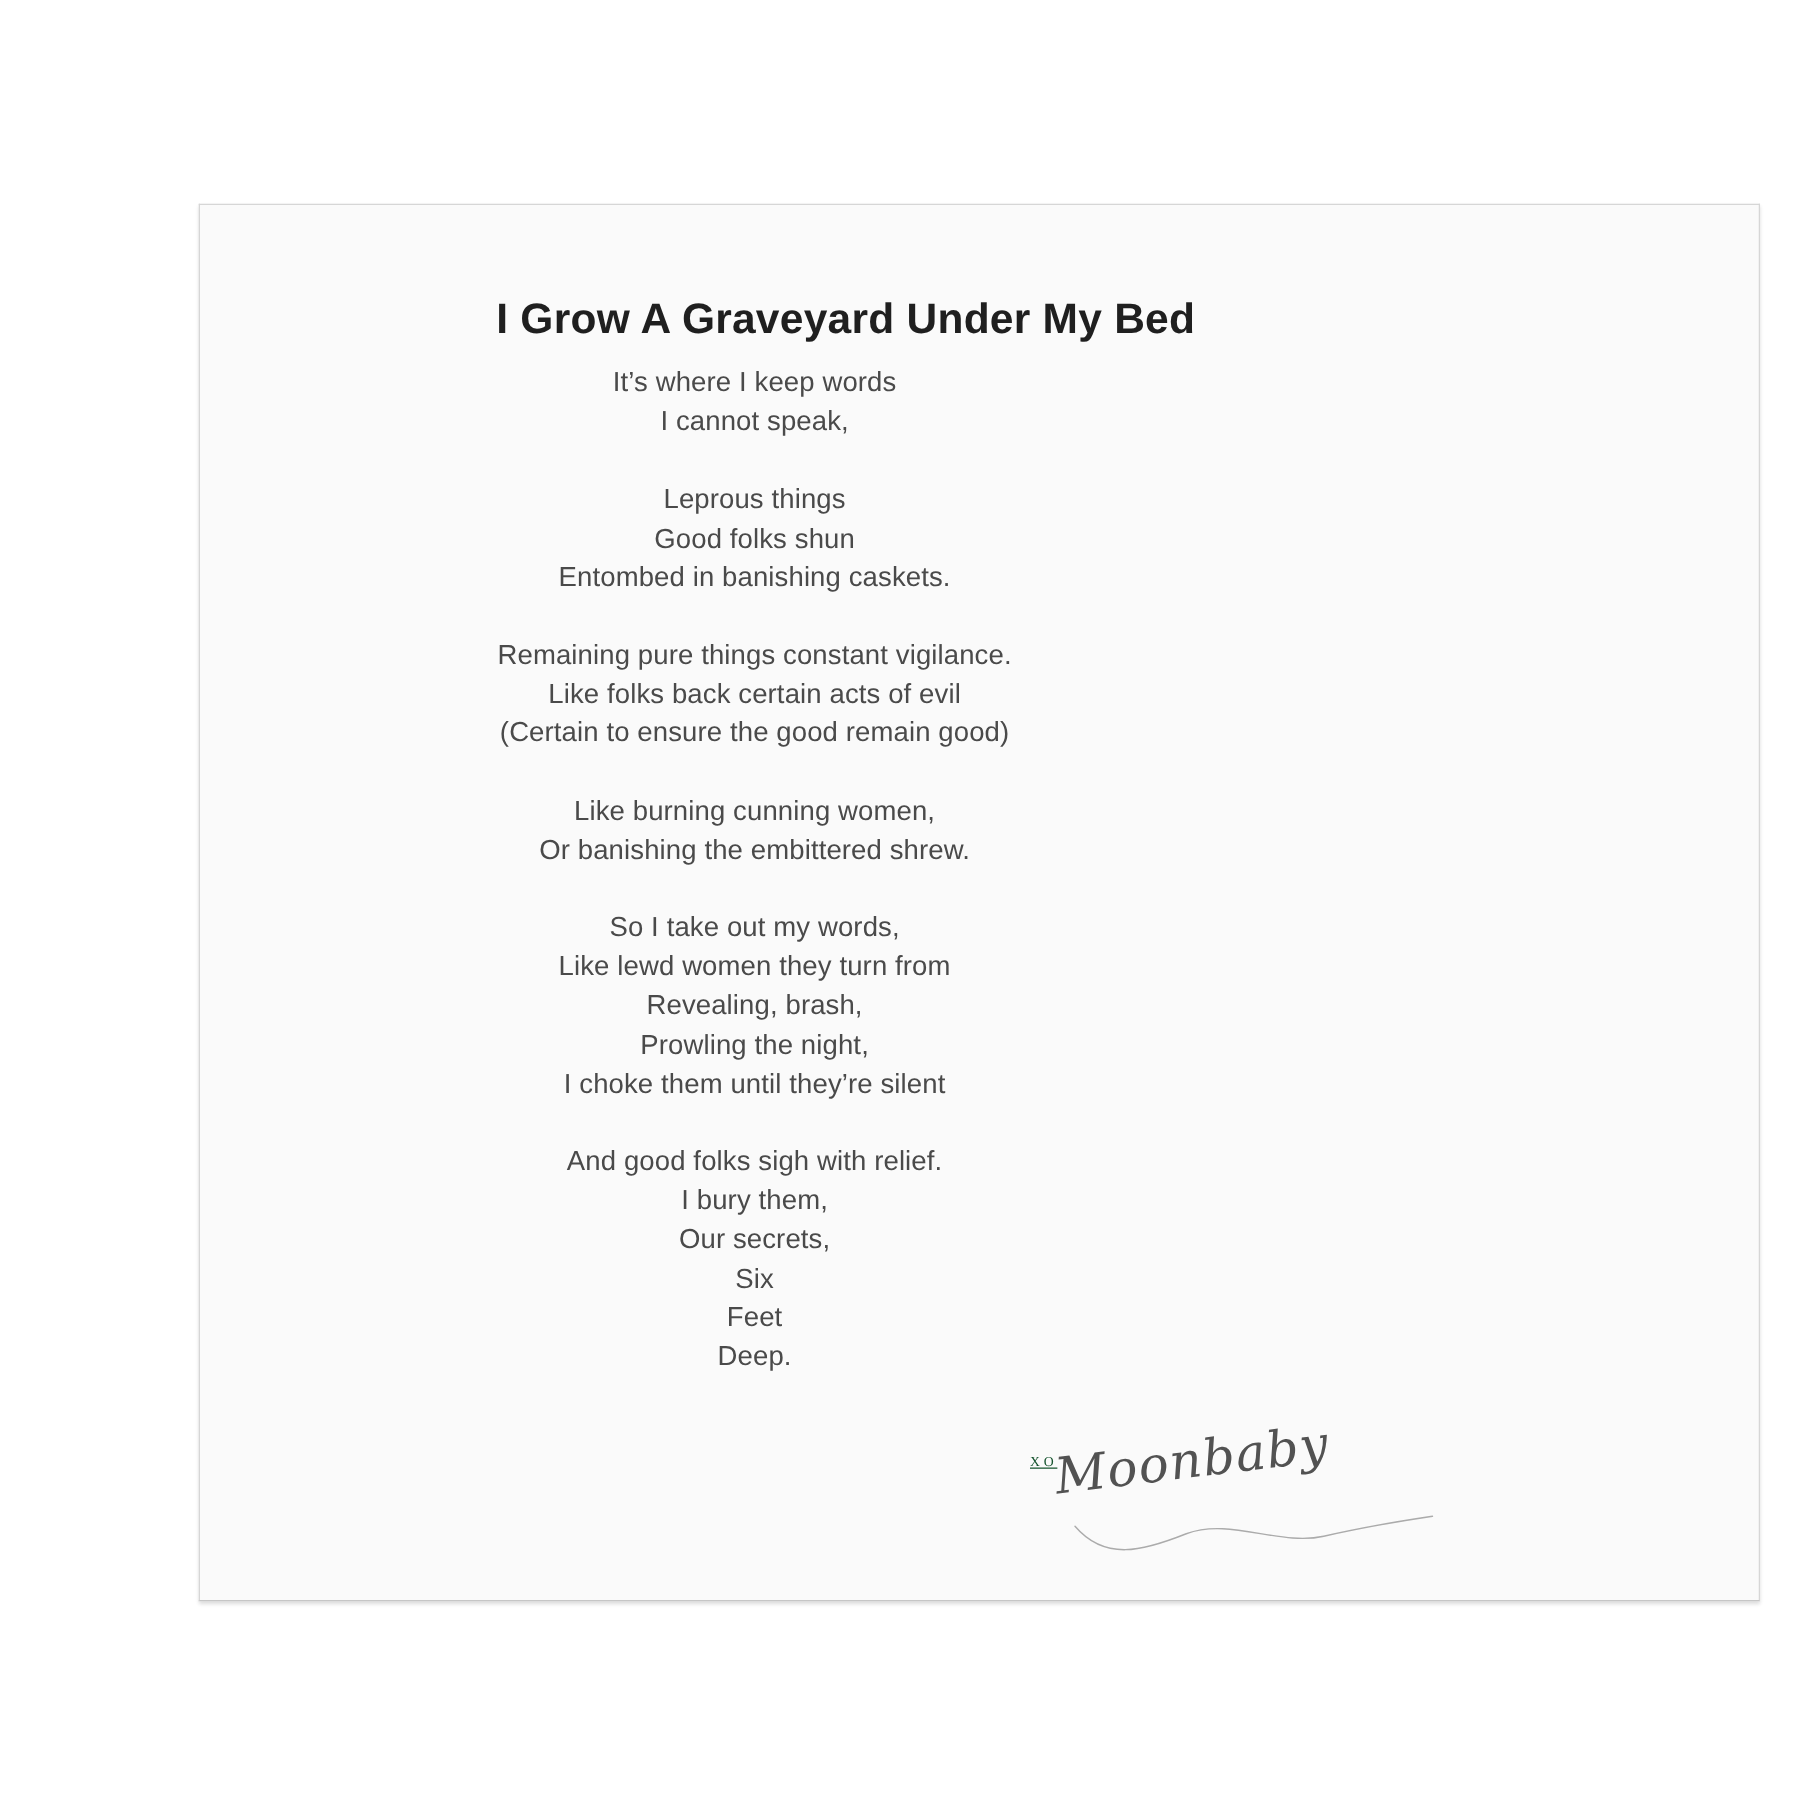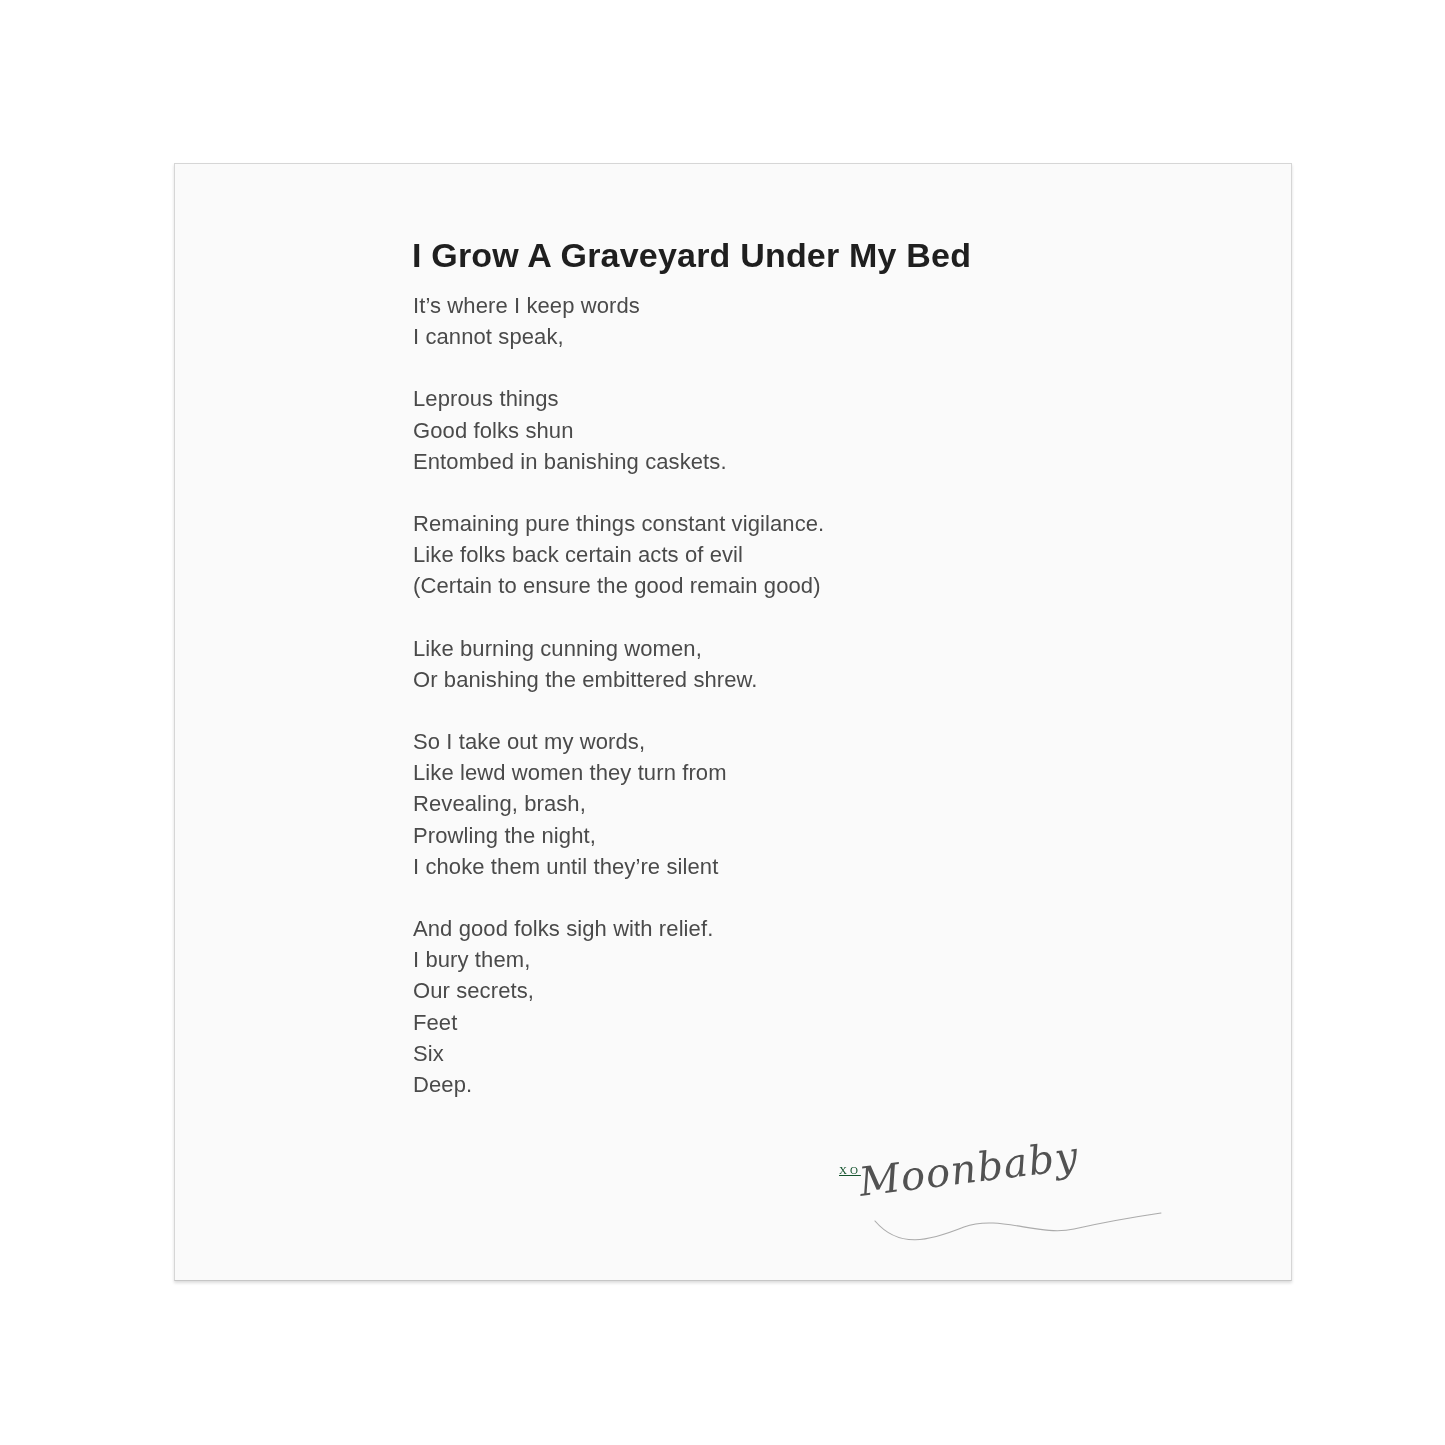--- a/index.html
+++ b/index.html
@@ -9,23 +9,23 @@
   }
   body {
     width: 1445px;
     height: 1445px;
     position: relative;
     font-family: "Liberation Sans", sans-serif;
     overflow: hidden;
   }
   .card {
     position: absolute;
-    left: 174px;
+    left: 159px;
     top: 163px;
-    width: 1118px;
+    width: 1249px;
     height: 1118px;
     background: #fafafa;
     border: 1px solid #d6d6d6;
     border-bottom-color: #c6c6c6;
     box-shadow: 0 2px 3px rgba(0,0,0,0.14);
     box-sizing: border-box;
   }
   .poem-title {
     position: absolute;
     left: 237px;
@@ -45,20 +45,21 @@
     line-height: 31.2px;
     font-weight: 400;
     color: #4a4a4a;
     letter-spacing: 0.1px;
   }
   .stanza {
     margin: 0 0 31px 0;
   }
   .poem-line {
     white-space: nowrap;
+    text-align: center;
   }
   .signature {
     position: absolute;
     left: 664px;
     top: 995px;
     white-space: nowrap;
   }
   .sig-xo {
     display: inline-block;
     font-family: "Liberation Serif", serif;
@@ -124,22 +125,22 @@
       <div class="poem-line">Like lewd women they turn from</div>
       <div class="poem-line">Revealing, brash,</div>
       <div class="poem-line">Prowling the night,</div>
       <div class="poem-line">I choke them until they’re silent</div>
     </div>
 
     <div class="stanza">
       <div class="poem-line">And good folks sigh with relief.</div>
       <div class="poem-line">I bury them,</div>
       <div class="poem-line">Our secrets,</div>
+      <div class="poem-line">Six</div>
       <div class="poem-line">Feet</div>
-      <div class="poem-line">Six</div>
       <div class="poem-line">Deep.</div>
     </div>
 
   </div>
 
   <div class="signature">
     <span class="sig-xo">xo</span><span class="sig-name">Moonbaby</span>
     <svg class="sig-flourish" width="300" height="40" viewBox="0 0 300 40" fill="none">
       <path d="M6 10 C 30 38, 60 30, 95 16 C 130 3, 170 26, 205 18 C 240 10, 265 6, 292 2" stroke="#6a6a6a" stroke-width="1.1" stroke-linecap="round" opacity="0.55"></path>
     </svg>

